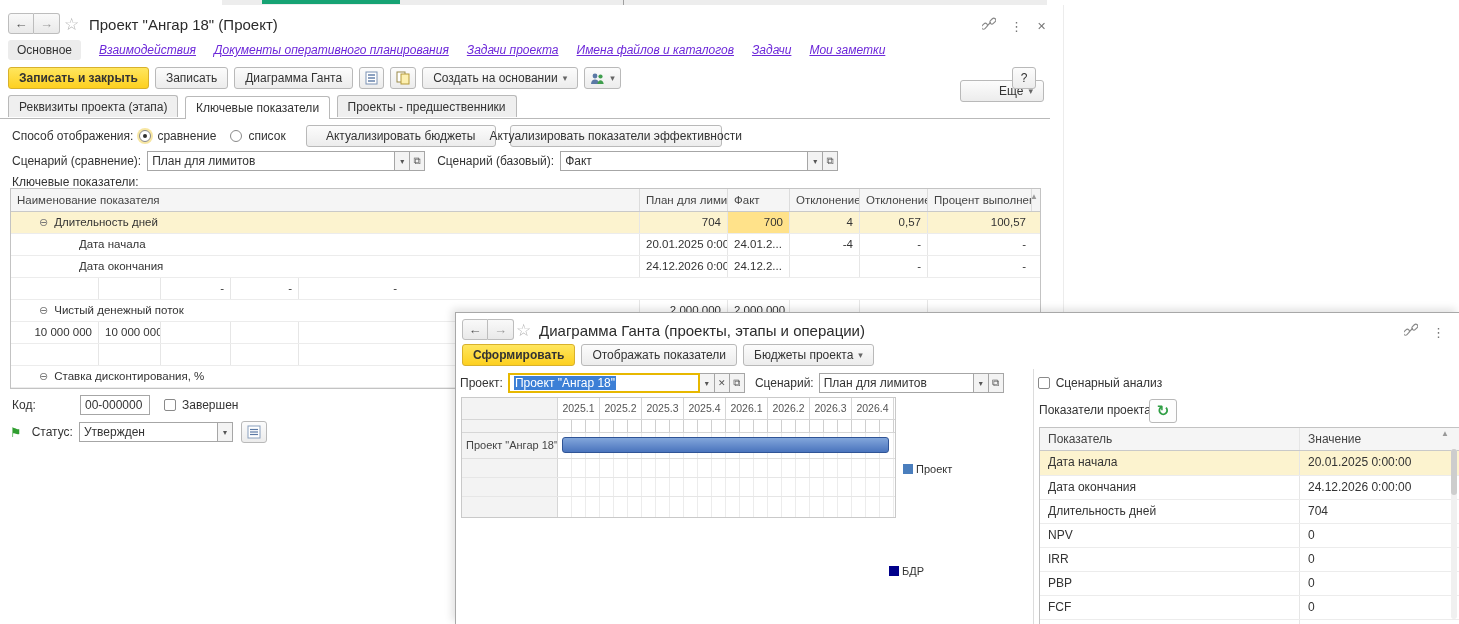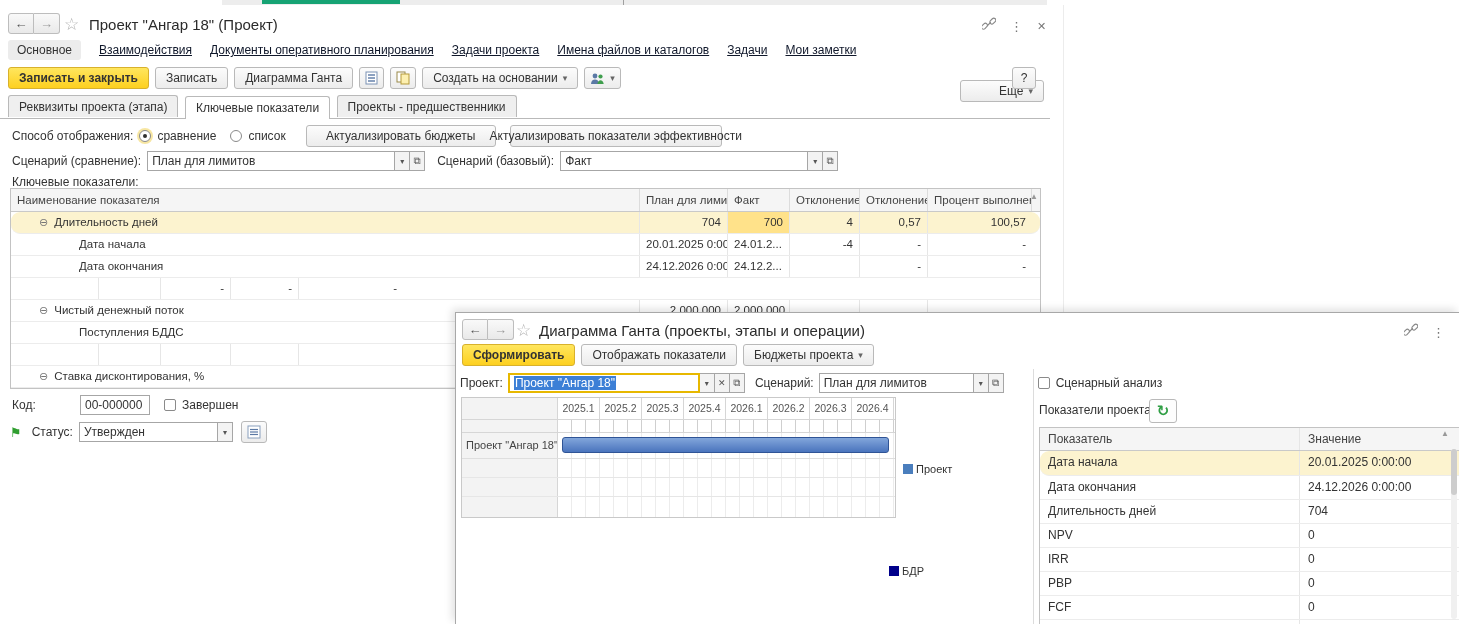--- a/index.html
+++ b/index.html
@@ -26,21 +26,21 @@
   .field{height:20px;border:1px solid #a6a6a6;background:#fff;font-size:12px;display:flex;
        align-items:center;padding:0 4px;box-sizing:border-box;overflow:hidden;white-space:nowrap;}
   .mini{width:15px;height:20px;border:1px solid #a6a6a6;border-left:none;background:#f3f3f3;
        display:flex;align-items:center;justify-content:center;font-size:8px;color:#555;box-sizing:border-box;}
   .mini.gl{font-size:10px;}
   .cb{width:12px;height:12px;border:1px solid #8a8a8a;background:#fff;border-radius:2px;box-sizing:border-box;}
   .radio{width:12px;height:12px;border:1px solid #8a8a8a;border-radius:50%;background:#fff;position:relative;box-sizing:border-box;}
   .radio.sel{box-shadow:0 0 0 2px rgba(240,205,70,.5);}
   .radio.sel::after{content:"";position:absolute;left:3px;top:3px;width:4px;height:4px;border-radius:50%;background:#2f2f2f;}
   .lbl{font-size:12px;color:#333;white-space:nowrap;}
-  .link{font-size:12px;color:#0f172a;text-decoration:underline;white-space:nowrap;}
+  .link{font-size:12px;color:#6d28d9;text-decoration:underline;white-space:nowrap;font-style:italic;}
   .abs{position:absolute;}
 
   
   #tabstrip{position:absolute;left:222px;top:0;width:825px;height:5px;background:#ededed;border-bottom:1px solid #cfcfcf;}
   #tabstrip .green{position:absolute;left:40px;top:0;width:138px;height:4px;background:#16a374;}
   #tabstrip .div{position:absolute;left:401px;top:0;width:1px;height:5px;background:#9f9f9f;}
 
   
   #w1{position:absolute;left:0;top:5px;width:1063px;height:619px;background:#fff;border-right:1px solid #ececec;}
   #w1 .navrow{position:absolute;left:8px;top:35px;display:flex;align-items:center;gap:18px;}
@@ -52,21 +52,21 @@
   .tab.active{background:#fff;top:1px;padding-bottom:4px;}
 
   
   .kt{position:absolute;left:10px;top:183px;width:1031px;background:#fff;border:1px solid #c3c3c3;box-sizing:border-box;}
   .kthead{display:flex;height:22px;background:#f5f5f5;border-bottom:1px solid #c9c9c9;font-size:11.5px;color:#444;}
   .ktrow{display:flex;height:21px;border-bottom:1px solid #ececec;font-size:11.5px;color:#333;}
   .kc{box-sizing:border-box;padding:0 6px;border-right:1px solid #e6e6e6;overflow:hidden;white-space:nowrap;line-height:21px;}
   .kthead .kc{line-height:22px;border-right:1px solid #dcdcdc;}
   .c0{width:629px;}.c1{width:88px;}.c2{width:62px;}.c3{width:70px;}.c4{width:68px;}.c5{width:104px;border-right:none;}
   .num{text-align:right;}
-  .hl{background:#fcf3cf;border-radius:9px;}
+  .hl{background:#fcf3cf;}
   .hl .factcell{background:#ffe28a;}
   .exp{color:#777;margin-right:6px;font-size:11px;}
   .ind0{padding-left:28px;}
   .ind1{padding-left:52px;}
   .ind2{padding-left:68px;}
   .scrollup{position:absolute;right:2px;top:3px;font-size:8px;color:#999;}
 
   
   #w2{position:absolute;left:455px;top:312px;width:1004px;height:312px;background:#fff;
       border:1px solid #a8a8a8;border-right:none;border-bottom:none;box-shadow:-3px -3px 8px rgba(0,0,0,.12);box-sizing:border-box;}
@@ -271,21 +271,20 @@
       </div>
       <div class="ktrow">
         <div class="kc c0 ind0"><span class="exp">⊖</span><span>Чистый денежный поток</span></div>
         <div class="kc c1 num">2 000 000</div>
         <div class="kc c2 num">2 000 000</div>
         <div class="kc c3 num"></div>
         <div class="kc c4 num"></div>
         <div class="kc c5 num"></div>
       </div>
       <div class="ktrow">
-        <div class="kc c0 ind2">Поступления БДДС</div>
         <div class="kc c1 num">10 000 000</div>
         <div class="kc c2 num">10 000 000</div>
         <div class="kc c3 num"></div>
         <div class="kc c4 num"></div>
         <div class="kc c5 num"></div>
       </div>
       <div class="ktrow">
         <div class="kc c1"></div>
         <div class="kc c2"></div>
         <div class="kc c3"></div>

